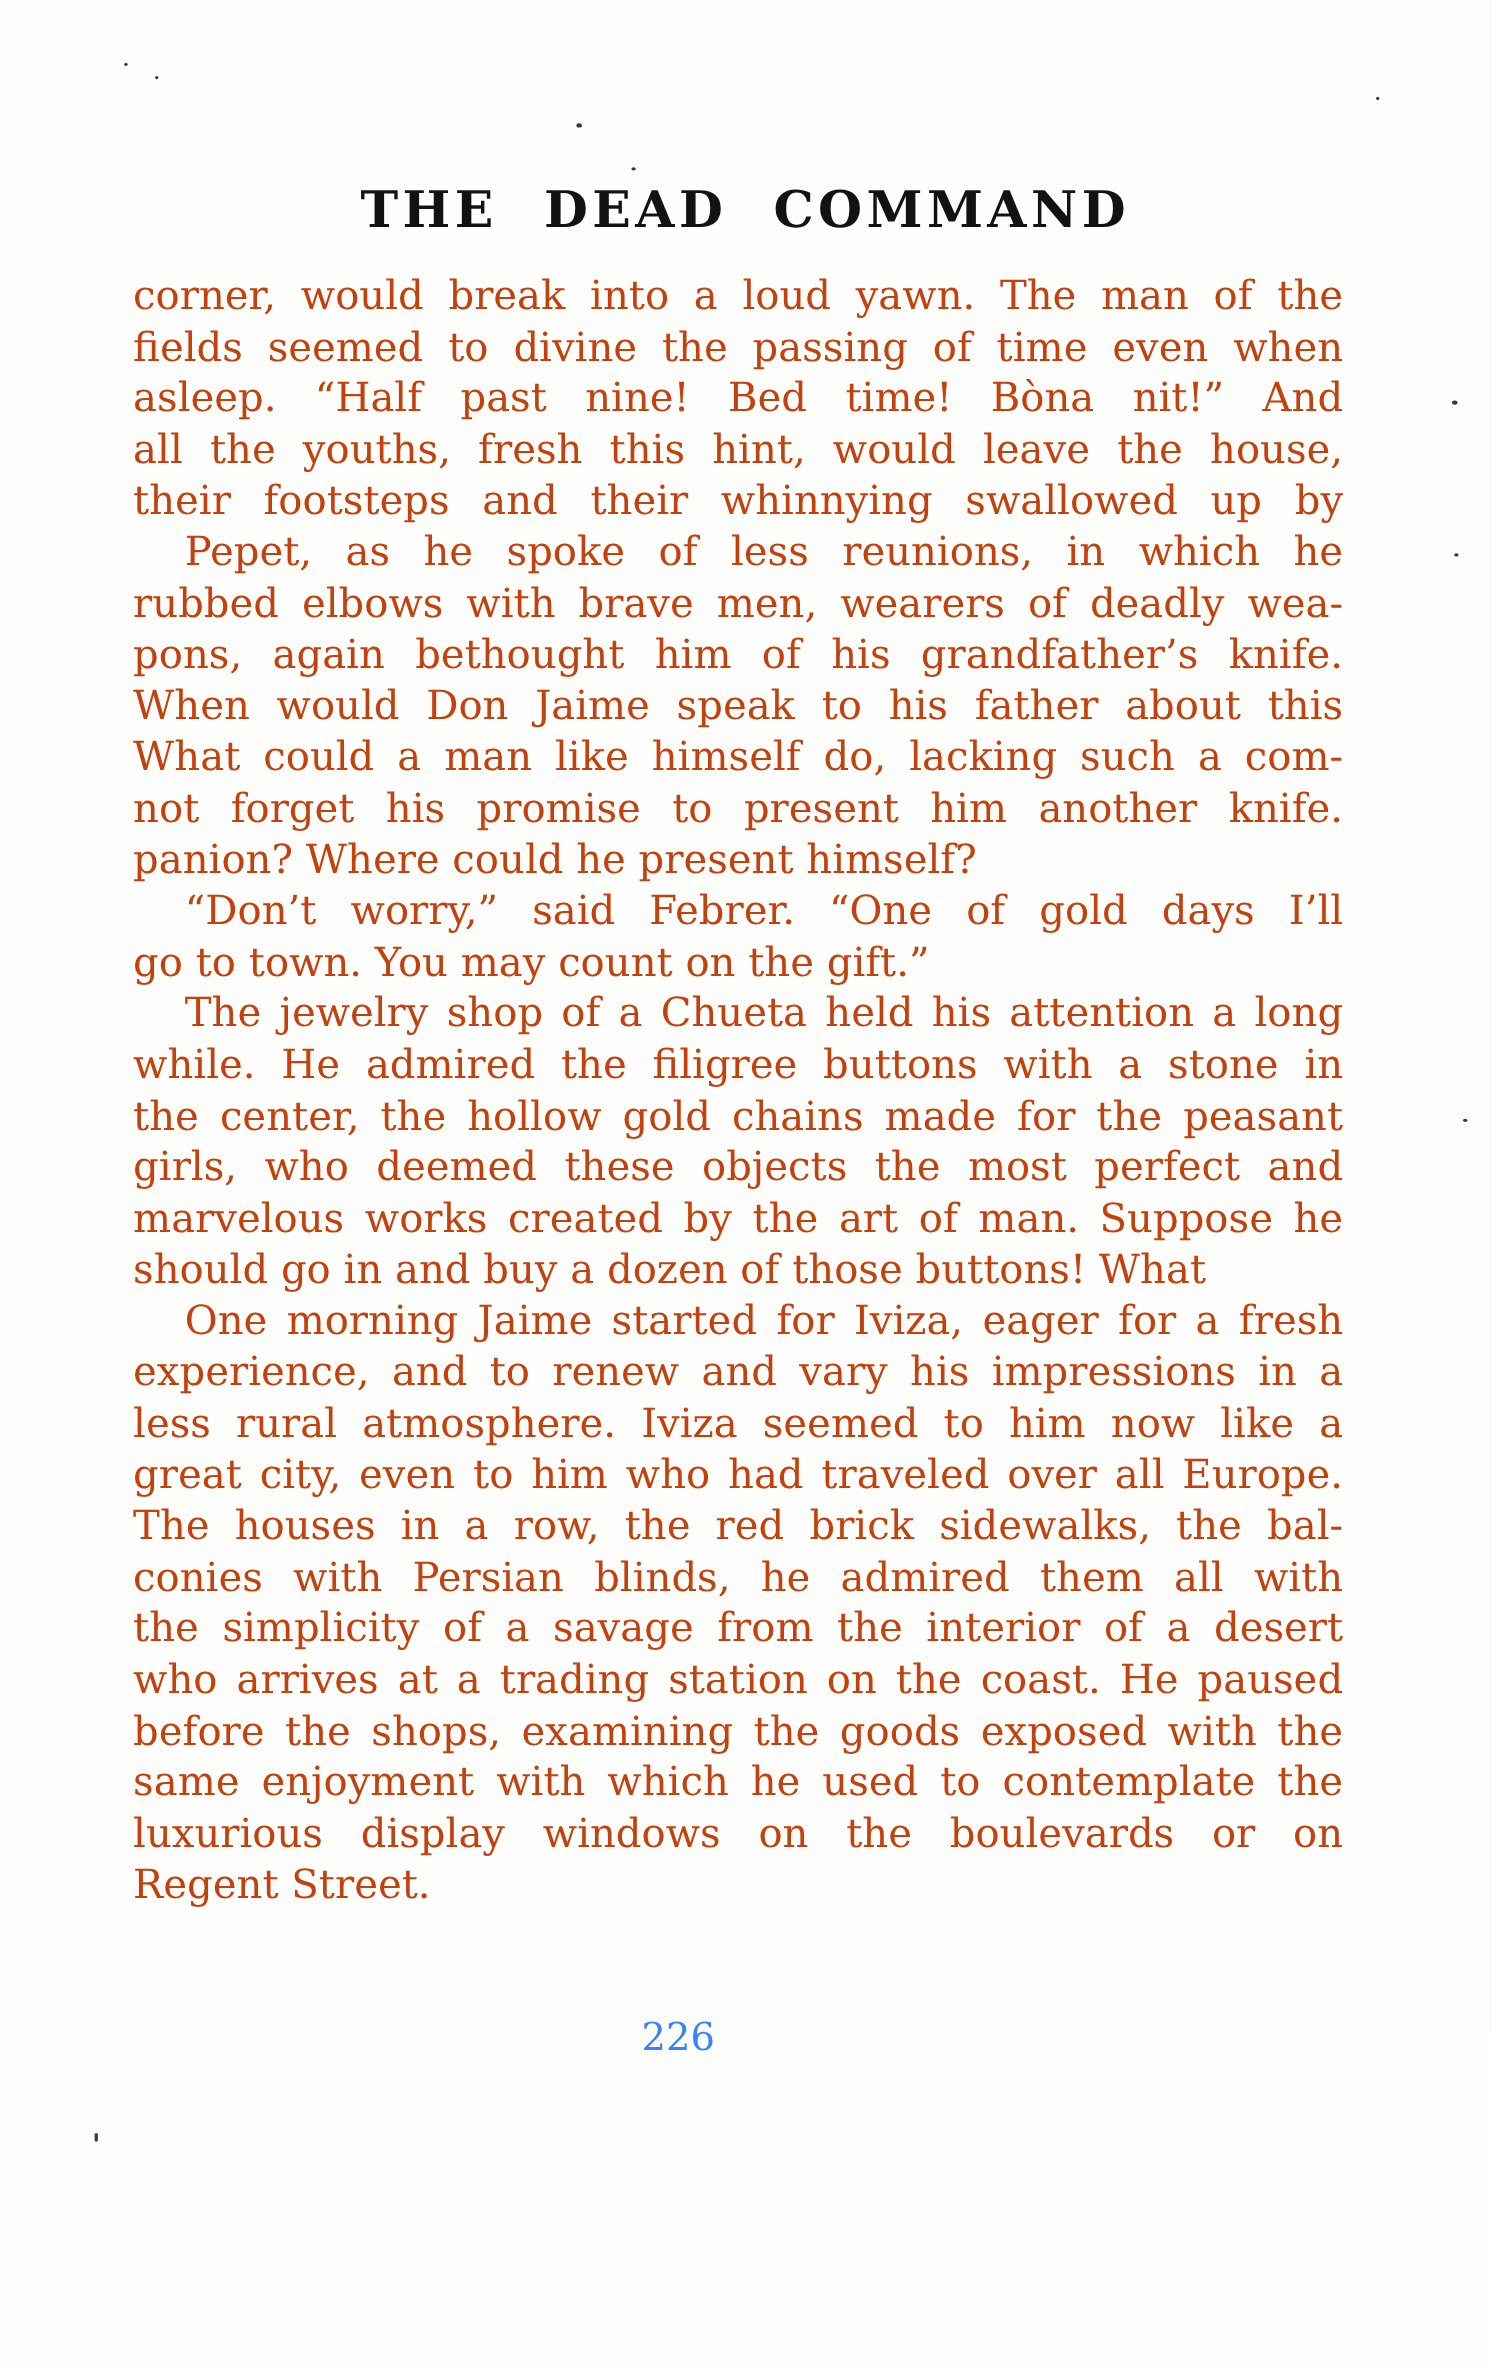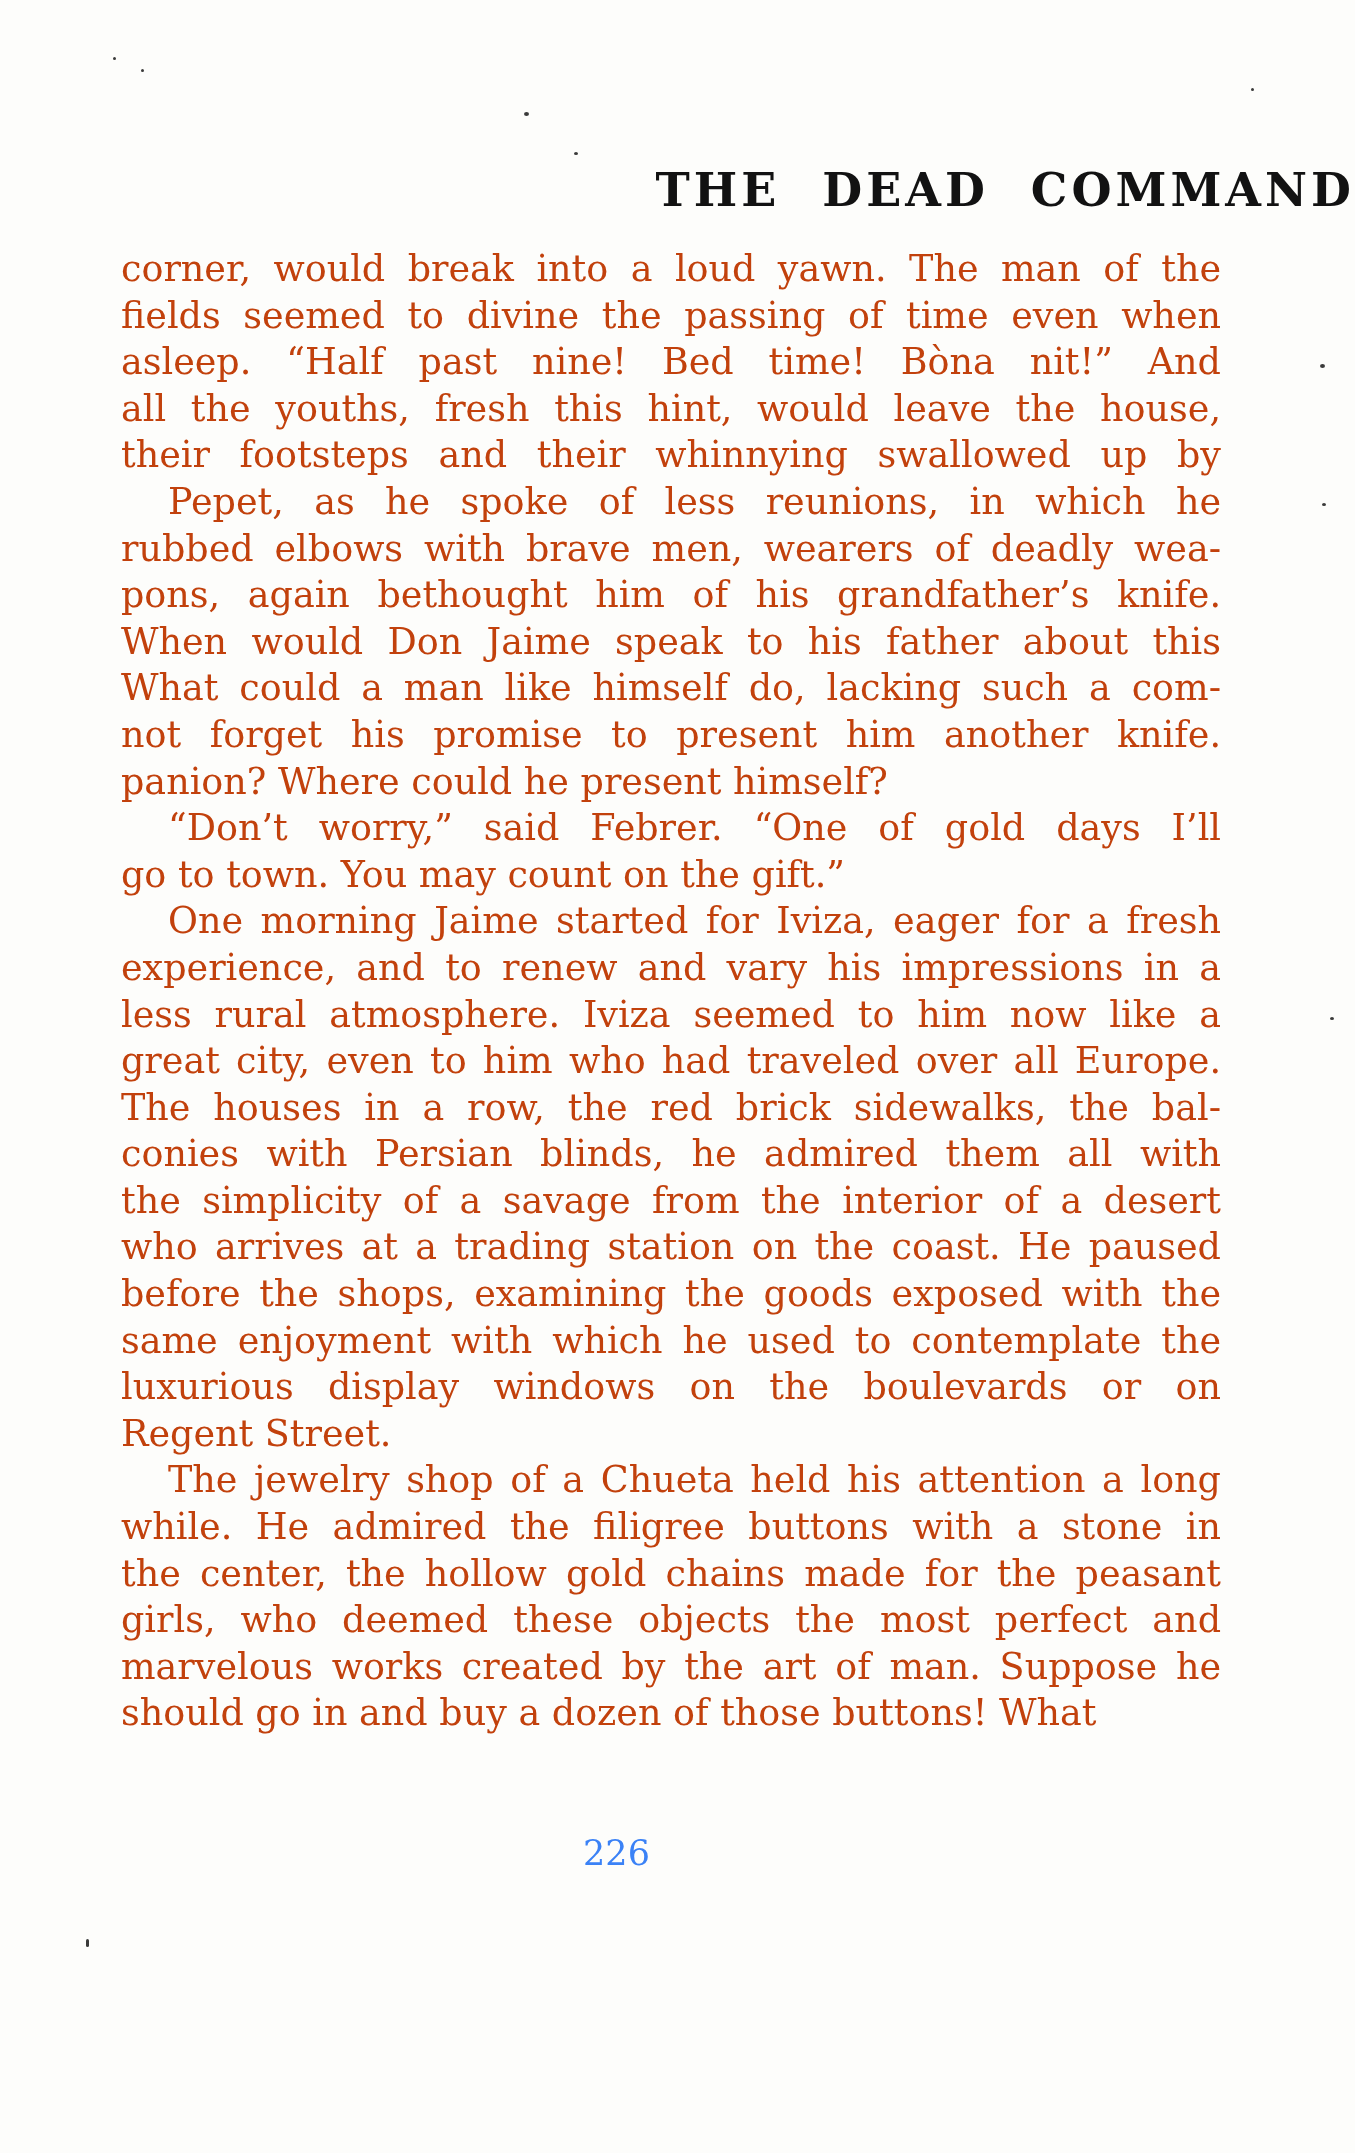--- a/index.html
+++ b/index.html
@@ -14,21 +14,21 @@
     background: #fdfdfb;
     overflow: hidden;
     color: #161616;
     font-family: "DejaVu Serif", "Liberation Serif", serif;
   }
   .running-title {
     position: absolute;
     top: 166px;
     left: 0;
     width: 1355px;
-    text-align: right;
+    text-align: center;
     font-size: 46px;
     line-height: 48px;
     font-weight: 700;
     letter-spacing: 4px;
     word-spacing: 22px;
     color: #121212;
     white-space: nowrap;
   }
   .text-block {
     position: absolute;
@@ -88,40 +88,40 @@
         <div class="line">When would Don Jaime speak to his father about this</div>
         <div class="line">What could a man like himself do, lacking such a com-</div>
         <div class="line">not forget his promise to present him another knife.</div>
         <div class="line last">panion?  Where could he present himself?</div>
       </div>
       <div class="paragraph">
         <div class="line indent">“Don’t worry,” said Febrer.  “One of gold days I’ll</div>
         <div class="line last">go to town.  You may count on the gift.”</div>
       </div>
       <div class="paragraph">
+        <div class="line indent">The jewelry shop of a Chueta held his attention a long</div>
+        <div class="line">while.  He admired the filigree buttons with a stone in</div>
+        <div class="line">the center, the hollow gold chains made for the peasant</div>
+        <div class="line">girls, who deemed these objects the most perfect and</div>
+        <div class="line">marvelous works created by the art of man.  Suppose he</div>
+        <div class="line last">should go in and buy a dozen of those buttons!  What</div>
+      </div>
+      <div class="paragraph">
         <div class="line indent">One morning Jaime started for Iviza, eager for a fresh</div>
         <div class="line">experience, and to renew and vary his impressions in a</div>
         <div class="line">less rural atmosphere.  Iviza seemed to him now like a</div>
         <div class="line">great city, even to him who had traveled over all Europe.</div>
         <div class="line">The houses in a row, the red brick sidewalks, the bal-</div>
         <div class="line">conies with Persian blinds, he admired them all with</div>
         <div class="line">the simplicity of a savage from the interior of a desert</div>
         <div class="line">who arrives at a trading station on the coast.  He paused</div>
         <div class="line">before the shops, examining the goods exposed with the</div>
         <div class="line">same enjoyment with which he used to contemplate the</div>
         <div class="line">luxurious display windows on the boulevards or on</div>
         <div class="line last">Regent Street.</div>
-      </div>
-      <div class="paragraph">
-        <div class="line indent">The jewelry shop of a Chueta held his attention a long</div>
-        <div class="line">while.  He admired the filigree buttons with a stone in</div>
-        <div class="line">the center, the hollow gold chains made for the peasant</div>
-        <div class="line">girls, who deemed these objects the most perfect and</div>
-        <div class="line">marvelous works created by the art of man.  Suppose he</div>
-        <div class="line last">should go in and buy a dozen of those buttons!  What</div>
       </div>
     </div>
 
   <div class="page-number">226</div>
 
   <div class="speck" style="left:113px; top:57px;  width:3px; height:3px;"></div>
   <div class="speck" style="left:141px; top:69px;  width:3px; height:3px;"></div>
   <div class="speck" style="left:524px; top:112px; width:5px; height:4px;"></div>
   <div class="speck" style="left:574px; top:152px; width:4px; height:3px;"></div>
   <div class="speck" style="left:1251px; top:88px; width:3px; height:3px;"></div>

